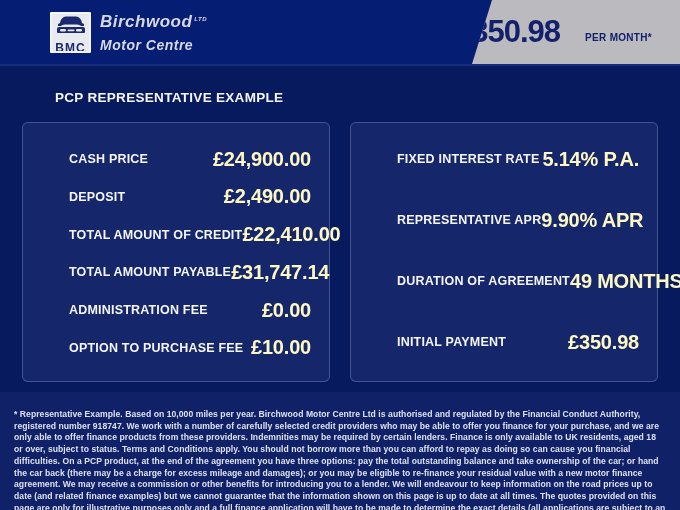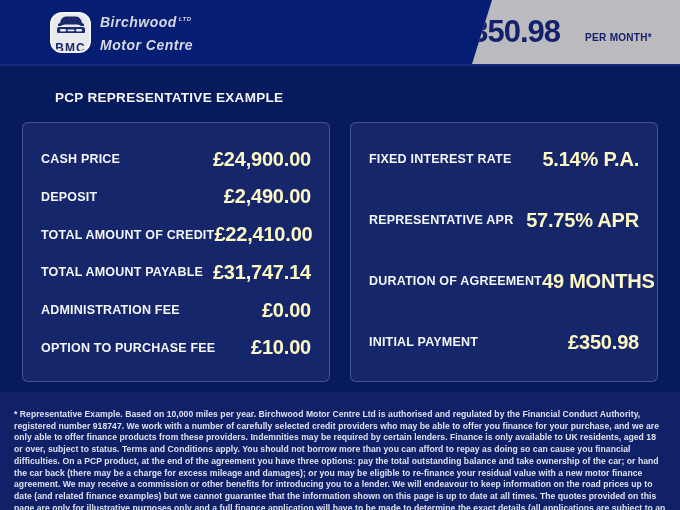--- a/index.html
+++ b/index.html
@@ -24,48 +24,48 @@
   }
   .price-suffix {
     color:#13206b; font-size:10px; font-weight:bold; letter-spacing:0.3px;
     padding-top:10px;
     margin-left:16px;
   }
 
   .brand { position:absolute; top:12px; left:50px; display:flex; align-items:center; gap:9px; }
   .logo-box {
     width:41px; height:41px; background:#e9eaef; border:2px solid #f4f5f8;
-    border-radius:12px; display:flex; flex-direction:column; align-items:center;
+    border-radius:1px; display:flex; flex-direction:column; align-items:center;
     justify-content:flex-start; overflow:hidden;
   }
   .logo-abbr {
     color:#1b2a6e; font-size:12px; font-weight:bold; letter-spacing:1px;
     line-height:10px; margin-top:-2px;
   }
   .brand-text { position:relative; color:#d6d9e2; font-style:italic; font-weight:bold; line-height:15px; }
-  .brand-line1 { font-size:14px; letter-spacing:0.5px; }
+  .brand-line1 { font-size:17px; letter-spacing:0.5px; }
   .brand-ltd { font-size:6px; vertical-align:super; letter-spacing:0.5px; margin-left:2px; }
   .brand-line2 { font-size:14px; letter-spacing:0.5px;margin-top:8px; }
 
   
   .main { position:absolute; top:66px; left:0; width:680px; height:326px; background:#081a5e; }
   .section-title {
     position:absolute; top:24px; left:17px; color:#f4f6fa;
     font-size:13.5px; font-weight:bold; letter-spacing:0.3px;padding-left:38px;
   }
   .panel {
     position:absolute; top:56px; width:308px; height:260px;
     background:#15266b; border:1px solid rgba(170,185,230,0.30); border-radius:6px;
     display:flex; flex-direction:column; justify-content:space-between;
     padding:27px 18px 24px 18px;
   }
   .panel-left { left:22px; }
   .panel-right { left:350px;gap:43px; }
   .row { display:flex; justify-content:space-between; align-items:center; height:18px; }
-  .row-label { color:#f5f6fa; font-size:12.5px; font-weight:bold; letter-spacing:0.2px; white-space:nowrap; }
+  .row-label { color:#f5f6fa; font-size:12.5px; font-weight:bold; letter-spacing:0.2px; white-space:nowrap;margin-left:28px; }
   .row-value { color:#fef9c3; font-size:20px; font-weight:bold; letter-spacing:-0.2px; white-space:nowrap; }
 
   
   .disclaimer {
     position:absolute; top:392px; left:0; width:680px; height:118px;
     background:#102168; padding:17px 14px 0 14px;
   }
   .disclaimer-text {
     color:#dde1ee; font-size:8.6px; font-weight:bold; line-height:11.7px;
     letter-spacing:0.05px;
@@ -133,21 +133,21 @@
       </div>
     </div>
 
     <div class="panel panel-right">
       <div class="row">
         <span class="row-label">FIXED INTEREST RATE</span>
         <span class="row-value">5.14% P.A.</span>
       </div>
       <div class="row">
         <span class="row-label">REPRESENTATIVE APR</span>
-        <span class="row-value">57.75% APR</span>
+        <span class="row-value">9.90% APR</span>
       </div>
       <div class="row">
         <span class="row-label">DURATION OF AGREEMENT</span>
         <span class="row-value">49 MONTHS</span>
       </div>
       <div class="row">
         <span class="row-label">INITIAL PAYMENT</span>
         <span class="row-value">£350.98</span>
       </div>
       <div class="row">

